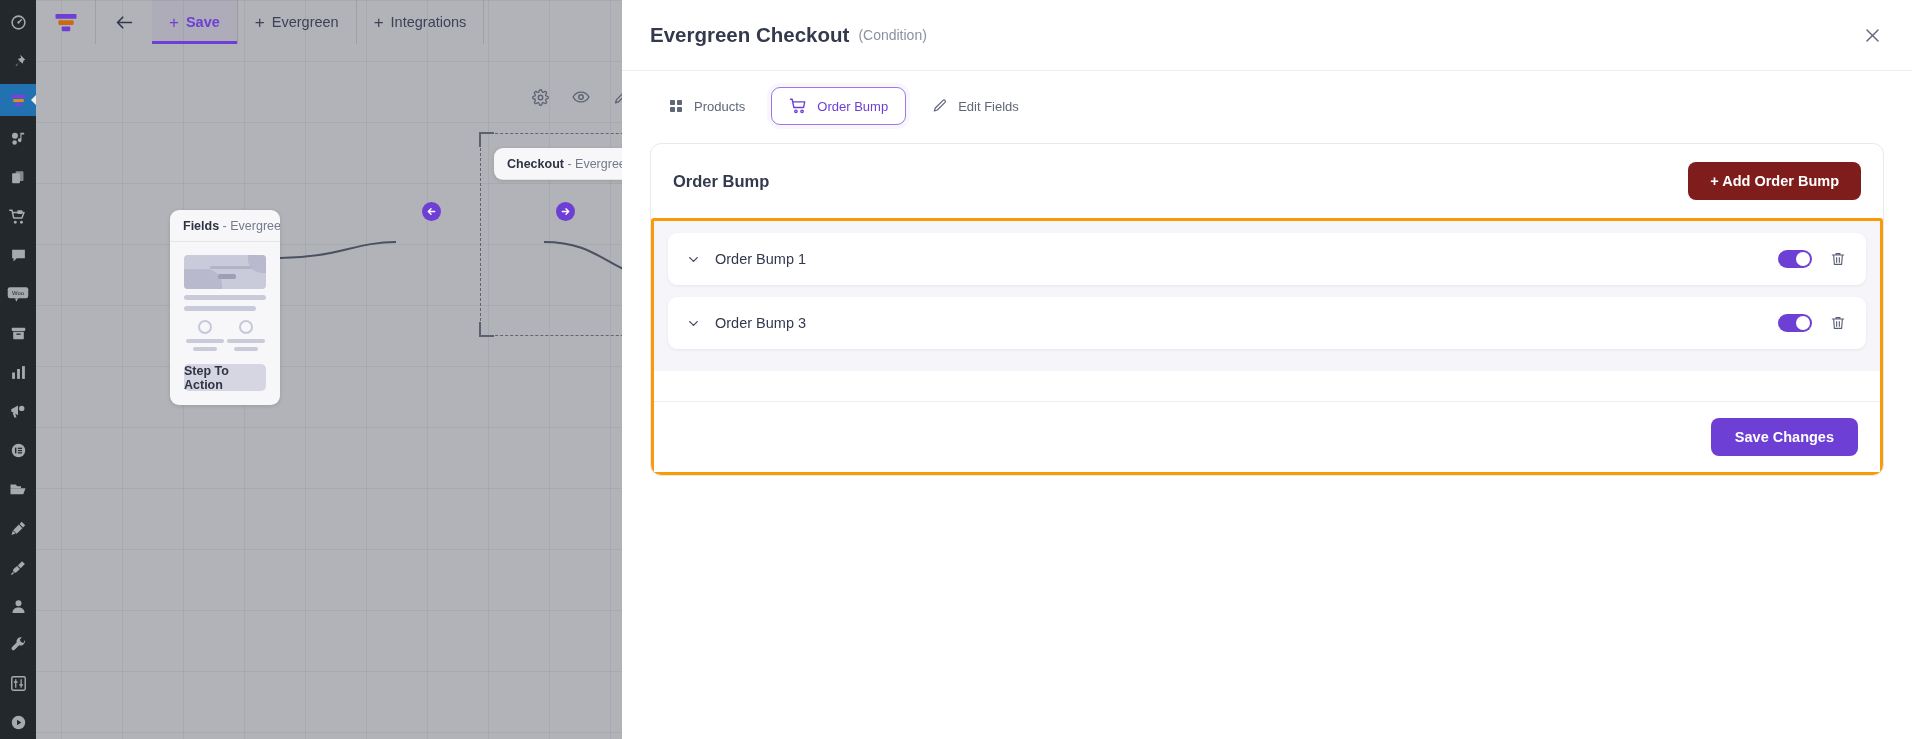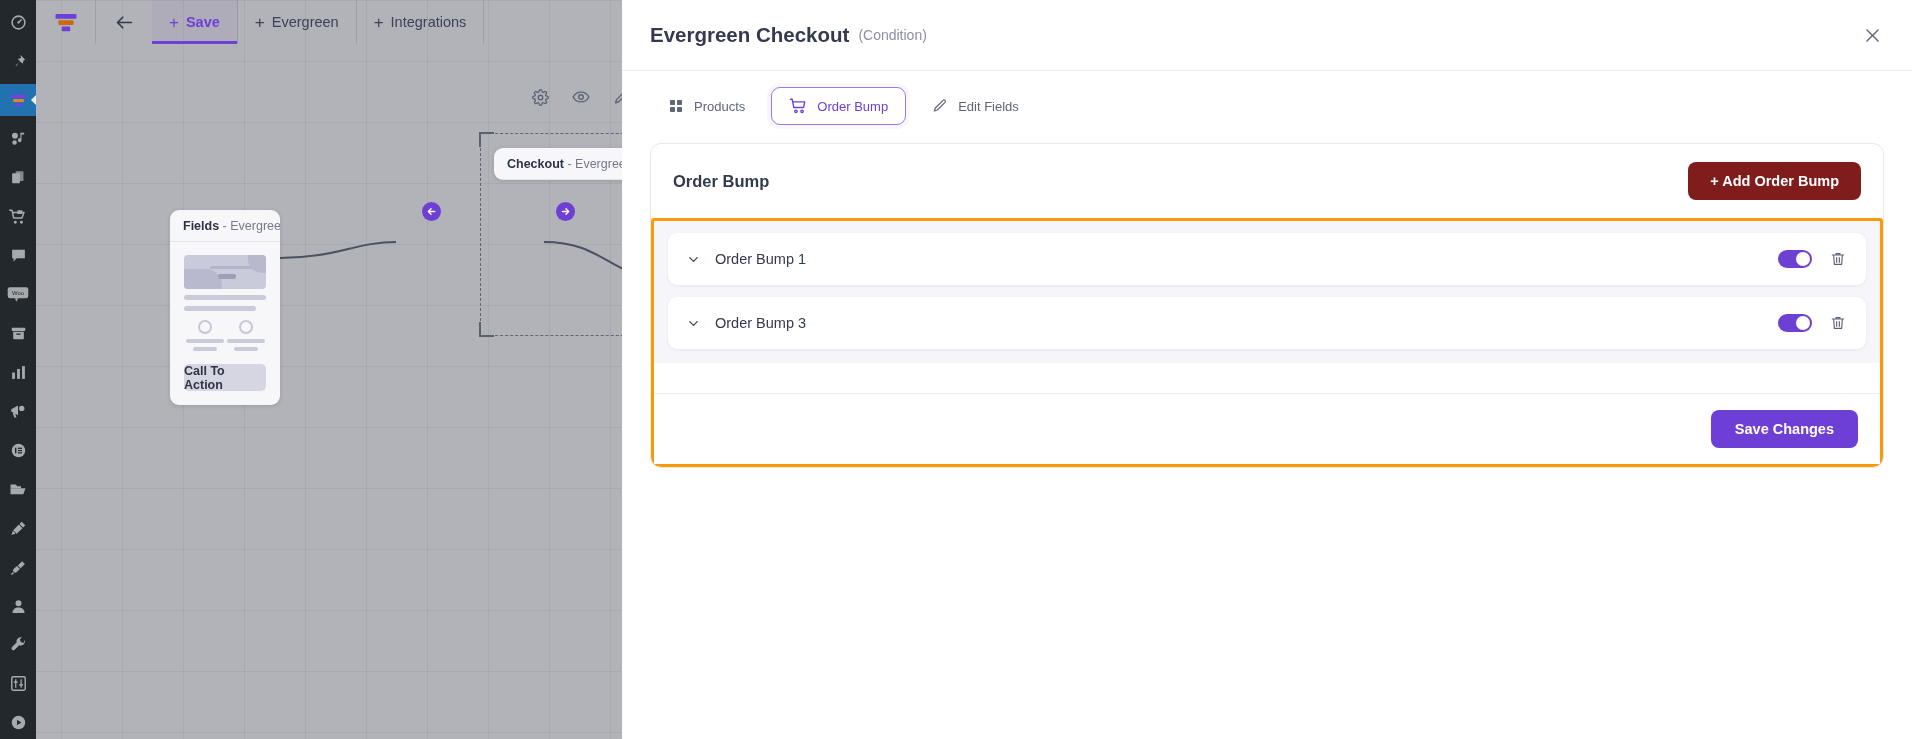--- a/index.html
+++ b/index.html
@@ -169,21 +169,21 @@
   .highlight {
     border:3px solid #FB9A07; border-radius:3px; margin: 0 0 0 0;
   }
 
   .bump-list { background:#f5f5fa; padding:12px 14px 14px; }
   .bump-row {
     display:flex; align-items:center; background:#ffffff; border-radius:9px;
     box-shadow:0 1px 3px rgba(25,28,40,0.07);
     height:52px; padding:0 20px 0 18px; margin-bottom:12px;
   }
-  .bump-row:last-child { margin-bottom:0; }
+  .bump-row:last-child { margin-bottom:8px; }
   .bump-chevron { color:#40475a; display:flex; margin-right:14px; }
   .bump-label { font-size:14.5px; color:#343a4d; }
   .bump-actions { margin-left:auto; display:flex; align-items:center; gap:18px; }
 
   .toggle {
     width:34px; height:18px; border-radius:9px; background:#6d3fd4; position:relative;
   }
   .toggle::after {
     content:""; position:absolute; right:2px; top:2px;
     width:14px; height:14px; border-radius:50%; background:#ffffff;
@@ -388,21 +388,21 @@
             <div style="width:14px;height:14px;border-radius:50%;border:2px solid #c6c7d8;margin:0 auto 5px;"></div>
             <div class="sk" style="width:38px;height:4px;margin-bottom:4px;"></div>
             <div class="sk" style="width:24px;height:4px;margin:0 auto;"></div>
           </div>
           <div style="text-align:center;">
             <div style="width:14px;height:14px;border-radius:50%;border:2px solid #c6c7d8;margin:0 auto 5px;"></div>
             <div class="sk" style="width:38px;height:4px;margin-bottom:4px;"></div>
             <div class="sk" style="width:24px;height:4px;margin:0 auto;"></div>
           </div>
         </div>
-        <div class="node-cta">Call To Action</div>
+        <div class="node-cta">Step To Action</div>
       </div>
     </div>
 
     <div class="node" style="left:458px; top:148px; width:157px;">
       <div class="node-head">
         <b>Checkout</b>
         <span>- Evergreen Che...</span>
       </div>
     </div>
 

